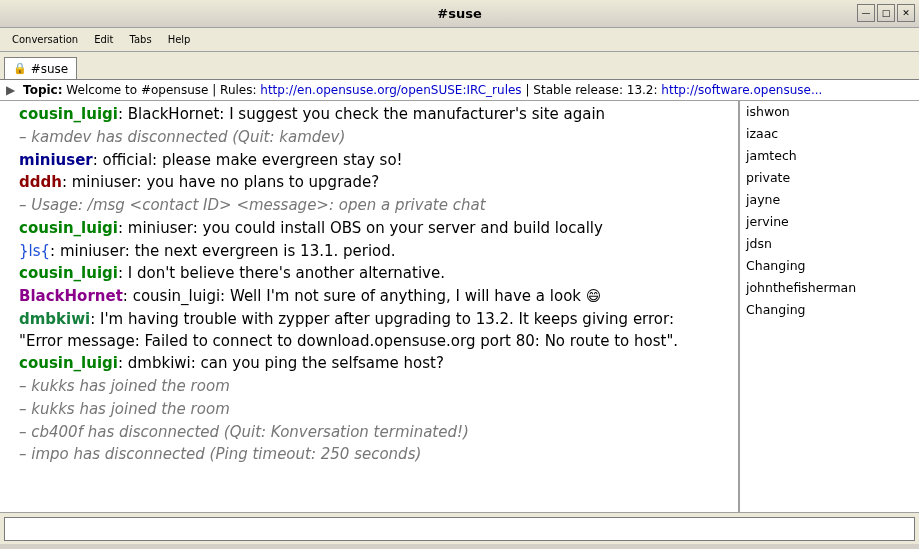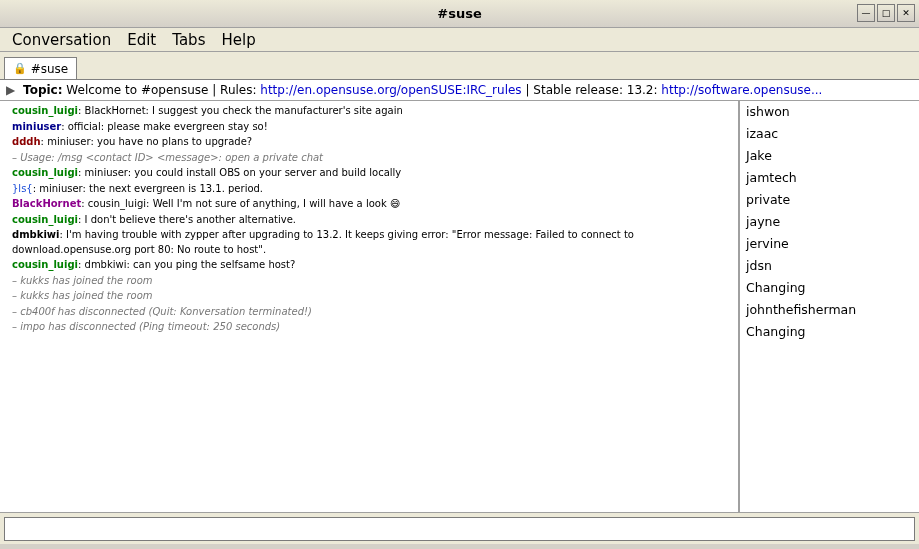--- a/index.html
+++ b/index.html
@@ -51,21 +51,21 @@
       background: #ece9d8;
       height: 24px;
       display: flex;
       align-items: center;
       padding: 0 4px;
       border-bottom: 1px solid #a0a0a0;
     }
     .menu-item {
       padding: 2px 8px;
       cursor: pointer;
-      font-size: 15px;
+      font-size: 10px;
       color: #000;
     }
 
     
     .tabbar {
       background: #ece9d8;
       height: 28px;
       display: flex;
       align-items: flex-end;
       padding: 0 4px;
@@ -122,34 +122,34 @@
     .chat-area {
       flex: 1;
       overflow-y: auto;
       padding: 2px 4px;
       background: #fff;
       border-right: 1px solid #a0a0a0;
     }
 
     .chat-line {
       line-height: 1.45;
-      font-size: 10px;
-      color: #000;
-      margin: 1px 8px;
+      font-size: 15px;
+      color: #000;
+      margin: 1px 15px;
     }
     .chat-line .nick-cousin {
       color: #008000;
       font-weight: bold;
     }
     .chat-line .nick-dddh {
       color: #8b0000;
       font-weight: bold;
     }
     .chat-line .nick-dmbkiwi {
-      color: #000000;
+      color: #15803d;
       font-weight: bold;
     }
     .chat-line .nick-blackhornet {
       color: #8b008b;
       font-weight: bold;
     }
     .chat-line .nick-jls {
       color: #1d4ed8;
       font-weight: normal;
     }
@@ -228,39 +228,39 @@
   <span> Welcome to #opensuse | Rules: </span>
   <a href="#">http://en.opensuse.org/openSUSE:IRC_rules</a>
   <span> | Stable release: 13.2: </span>
   <a href="#">http://software.opensuse...</a>
 </div>
 
 <div class="main-area">
 
   <div class="chat-area" id="chat-area">
   <div class="chat-line"><span class="nick-cousin">cousin_luigi</span>: BlackHornet: I suggest you check the manufacturer's site again</div>
+      <div class="chat-line system">– kamdev has disconnected (Quit: kamdev)</div>
       <div class="chat-line"><span class="nick-miniuser">miniuser</span>: official: please make evergreen stay so!</div>
       <div class="chat-line"><span class="nick-dddh">dddh</span>: miniuser: you have no plans to upgrade?</div>
       <div class="chat-line system">– Usage: /msg &lt;contact ID&gt; &lt;message&gt;: open a private chat</div>
       <div class="chat-line"><span class="nick-cousin">cousin_luigi</span>: miniuser: you could install OBS on your server and build locally</div>
       <div class="chat-line"><span class="nick-jls">}ls{</span>: miniuser: the next evergreen is 13.1. period.</div>
+      <div class="chat-line"><span class="nick-cousin">cousin_luigi</span>: I don't believe there's another alternative.</div>
       <div class="chat-line"><span class="nick-blackhornet">BlackHornet</span>: cousin_luigi: Well I'm not sure of anything, I will have a look 😄</div>
-      <div class="chat-line"><span class="nick-cousin">cousin_luigi</span>: I don't believe there's another alternative.</div>
       <div class="chat-line"><span class="nick-dmbkiwi">dmbkiwi</span>: I'm having trouble with zypper after upgrading to 13.2.  It keeps giving error: "Error message: Failed to connect to download.opensuse.org port 80: No route to host".</div>
       <div class="chat-line"><span class="nick-cousin">cousin_luigi</span>: dmbkiwi: can you ping the selfsame host?</div>
       <div class="chat-line system">– kukks has joined the room</div>
       <div class="chat-line system">– kukks has joined the room</div>
       <div class="chat-line system">– cb400f has disconnected (Quit: Konversation terminated!)</div>
       <div class="chat-line system">– impo has disconnected (Ping timeout: 250 seconds)</div>
     </div>
 
   <div class="user-list" id="user-list">
   <div class="user-list-item">ishwon</div>
       <div class="user-list-item">izaac</div>
-      <div class="user-list-item">Jake</div>
       <div class="user-list-item">jamtech</div>
       <div class="user-list-item">private</div>
       <div class="user-list-item">jayne</div>
       <div class="user-list-item">jervine</div>
       <div class="user-list-item">jdsn</div>
       <div class="user-list-item">Changing</div>
       <div class="user-list-item">johnthefisherman</div>
       <div class="user-list-item">Changing</div>
     </div>
 

